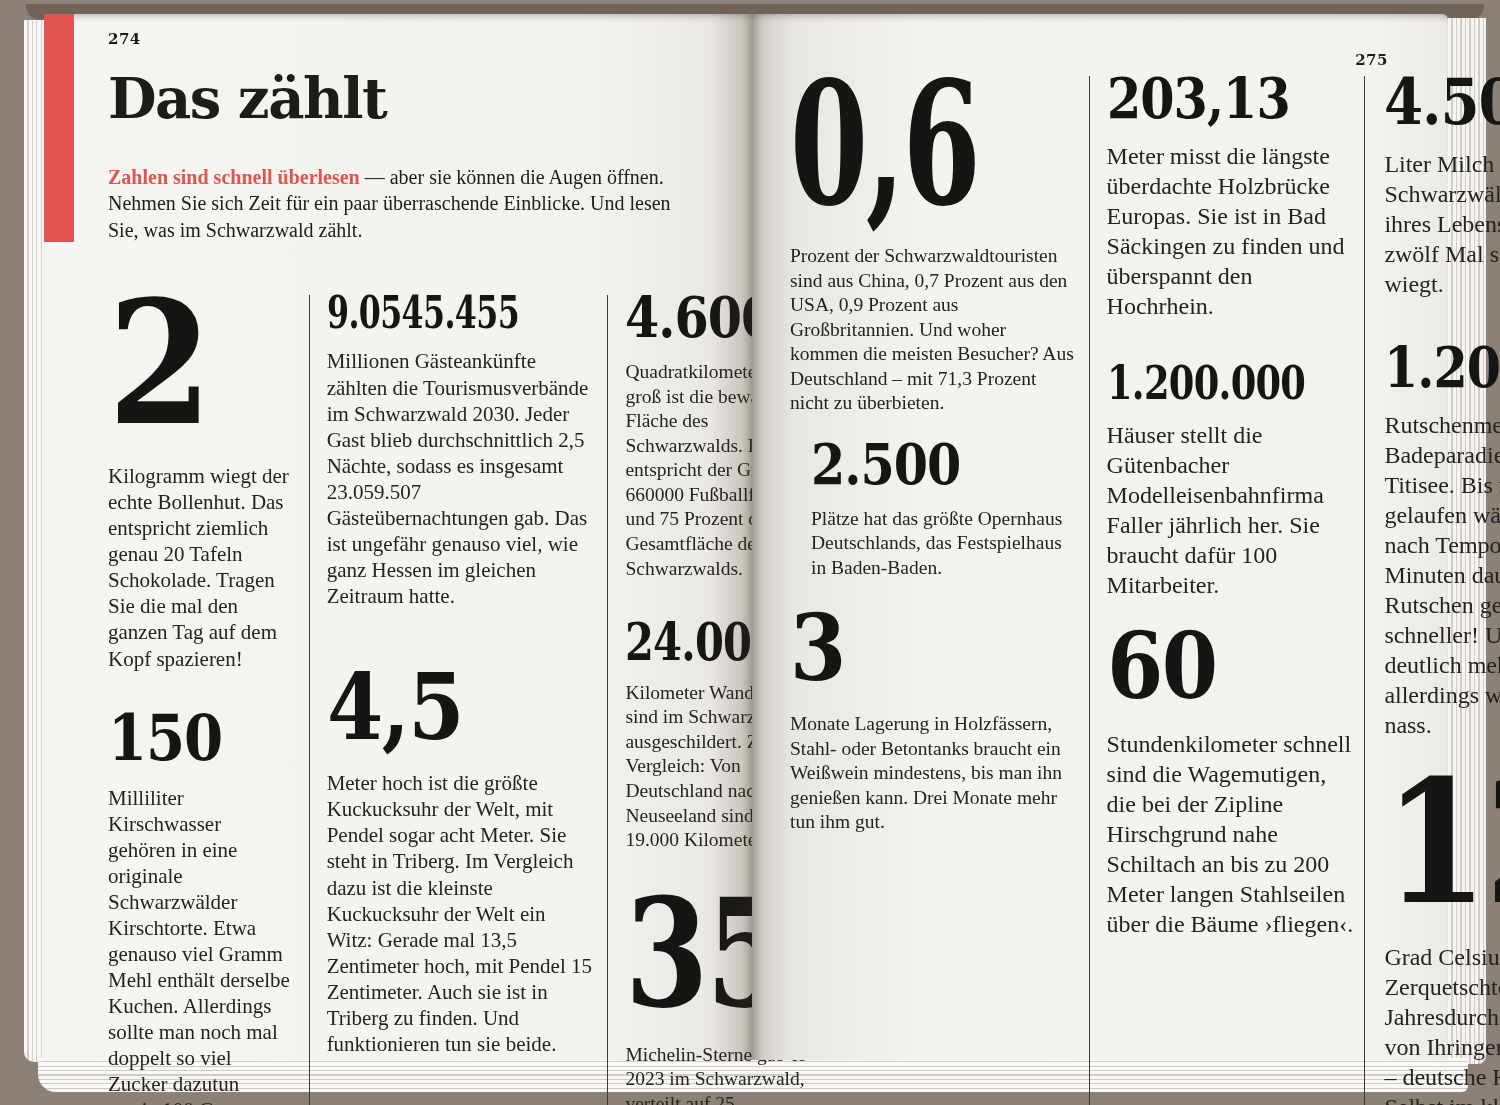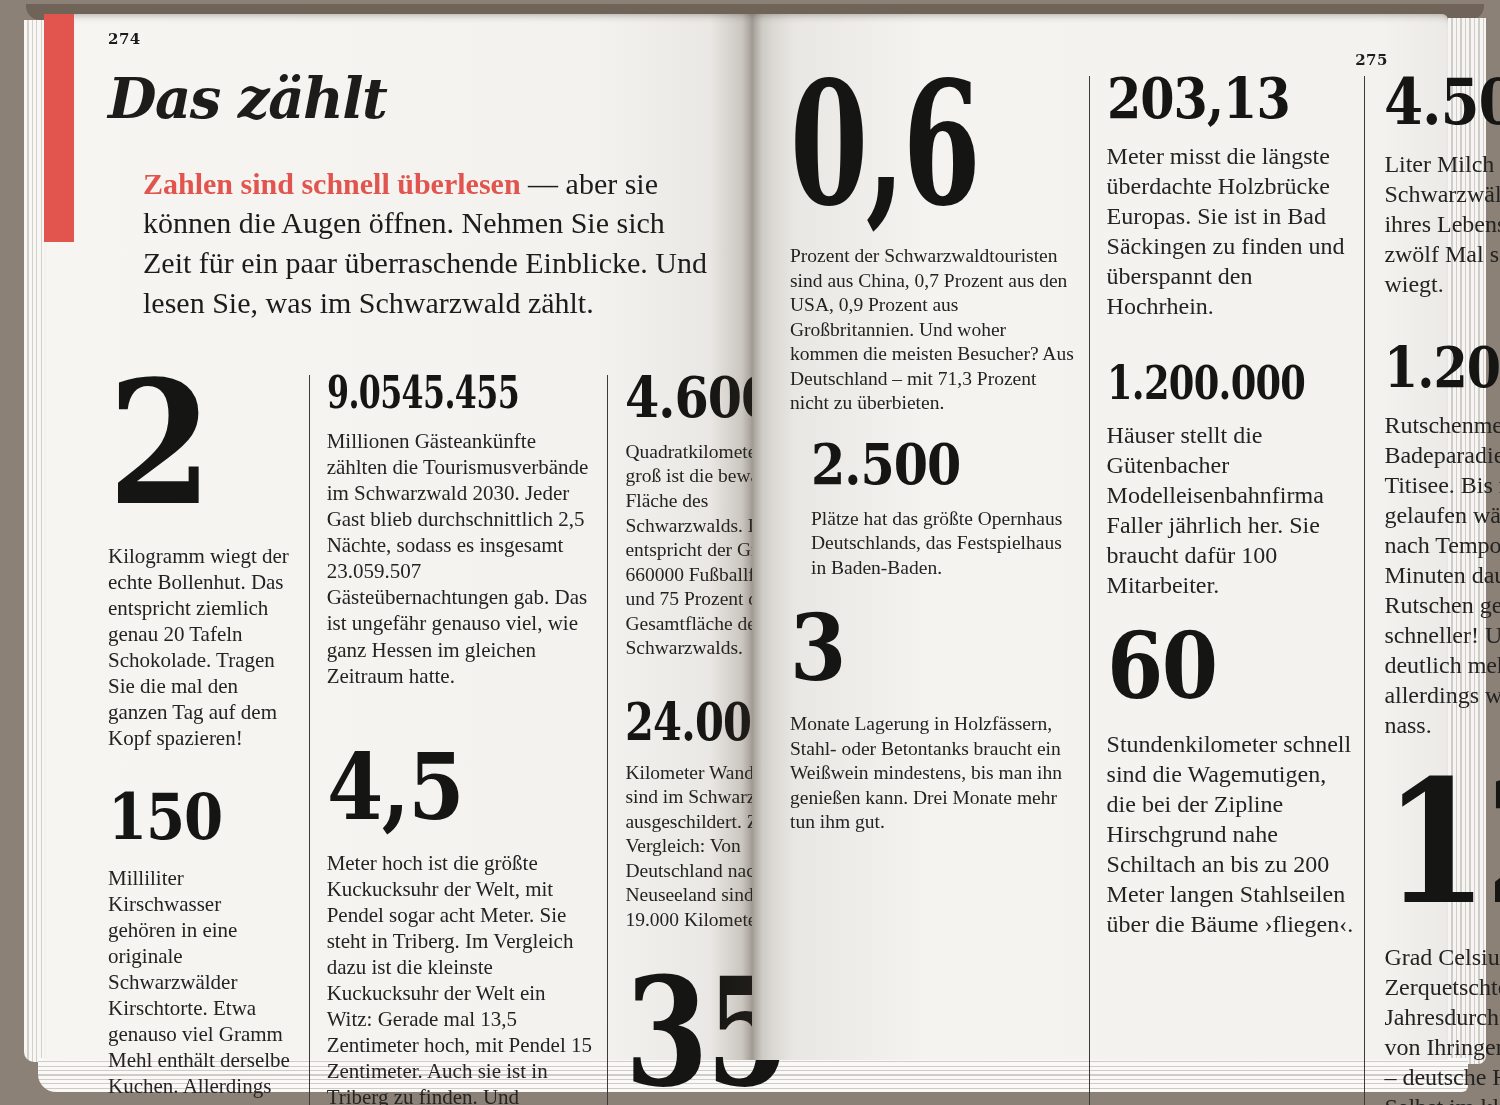--- a/index.html
+++ b/index.html
@@ -31,22 +31,22 @@
   .gutter-shadow{position:absolute;left:710px;top:14px;width:84px;height:1046px;z-index:4;pointer-events:none;
         background:linear-gradient(to right,rgba(80,68,56,0) 0%,rgba(80,68,56,.14) 38%,rgba(55,45,36,.34) 50%,rgba(80,68,56,.12) 62%,rgba(80,68,56,0) 100%);}
 
   
   .accent-bar{position:absolute;left:0;top:0;width:30px;height:228px;background:var(--accent,#e2544e);}
 
   .pagenum{font-family:"DejaVu Serif",serif;font-weight:700;font-size:15px;letter-spacing:.5px;}
   .pagenum-right{position:absolute;top:37px;right:60px;}
 
   .title{font-family:"DejaVu Serif",serif;font-weight:700;font-size:56px;
-         letter-spacing:-1.5px;margin-top:22px;line-height:1;font-style:italic;}
-  .intro{font-size:30px;line-height:1.33;max-width:575px;margin-top:24px;margin-left:35px;}
+         letter-spacing:-1.5px;margin-top:22px;line-height:1;}
+  .intro{font-size:20px;line-height:1.33;max-width:575px;margin-top:24px;}
   .intro .hl{color:var(--accent,#e2544e);font-weight:700;}
 
   .cols{display:flex;align-items:stretch;}
   .cols-left{margin-top:52px;}
   .cols-right{margin-top:46px;}
   .c{box-sizing:border-box;}
   .divider{border-left:1.5px solid #3d3b38;}
   .pl .c1{flex:0 0 33%;padding-right:16px;}
   .pl .c2{flex:0 0 37%;padding:0 14px 0 17px;}
   .pl .c3{flex:0 0 30%;padding-left:17px;}

